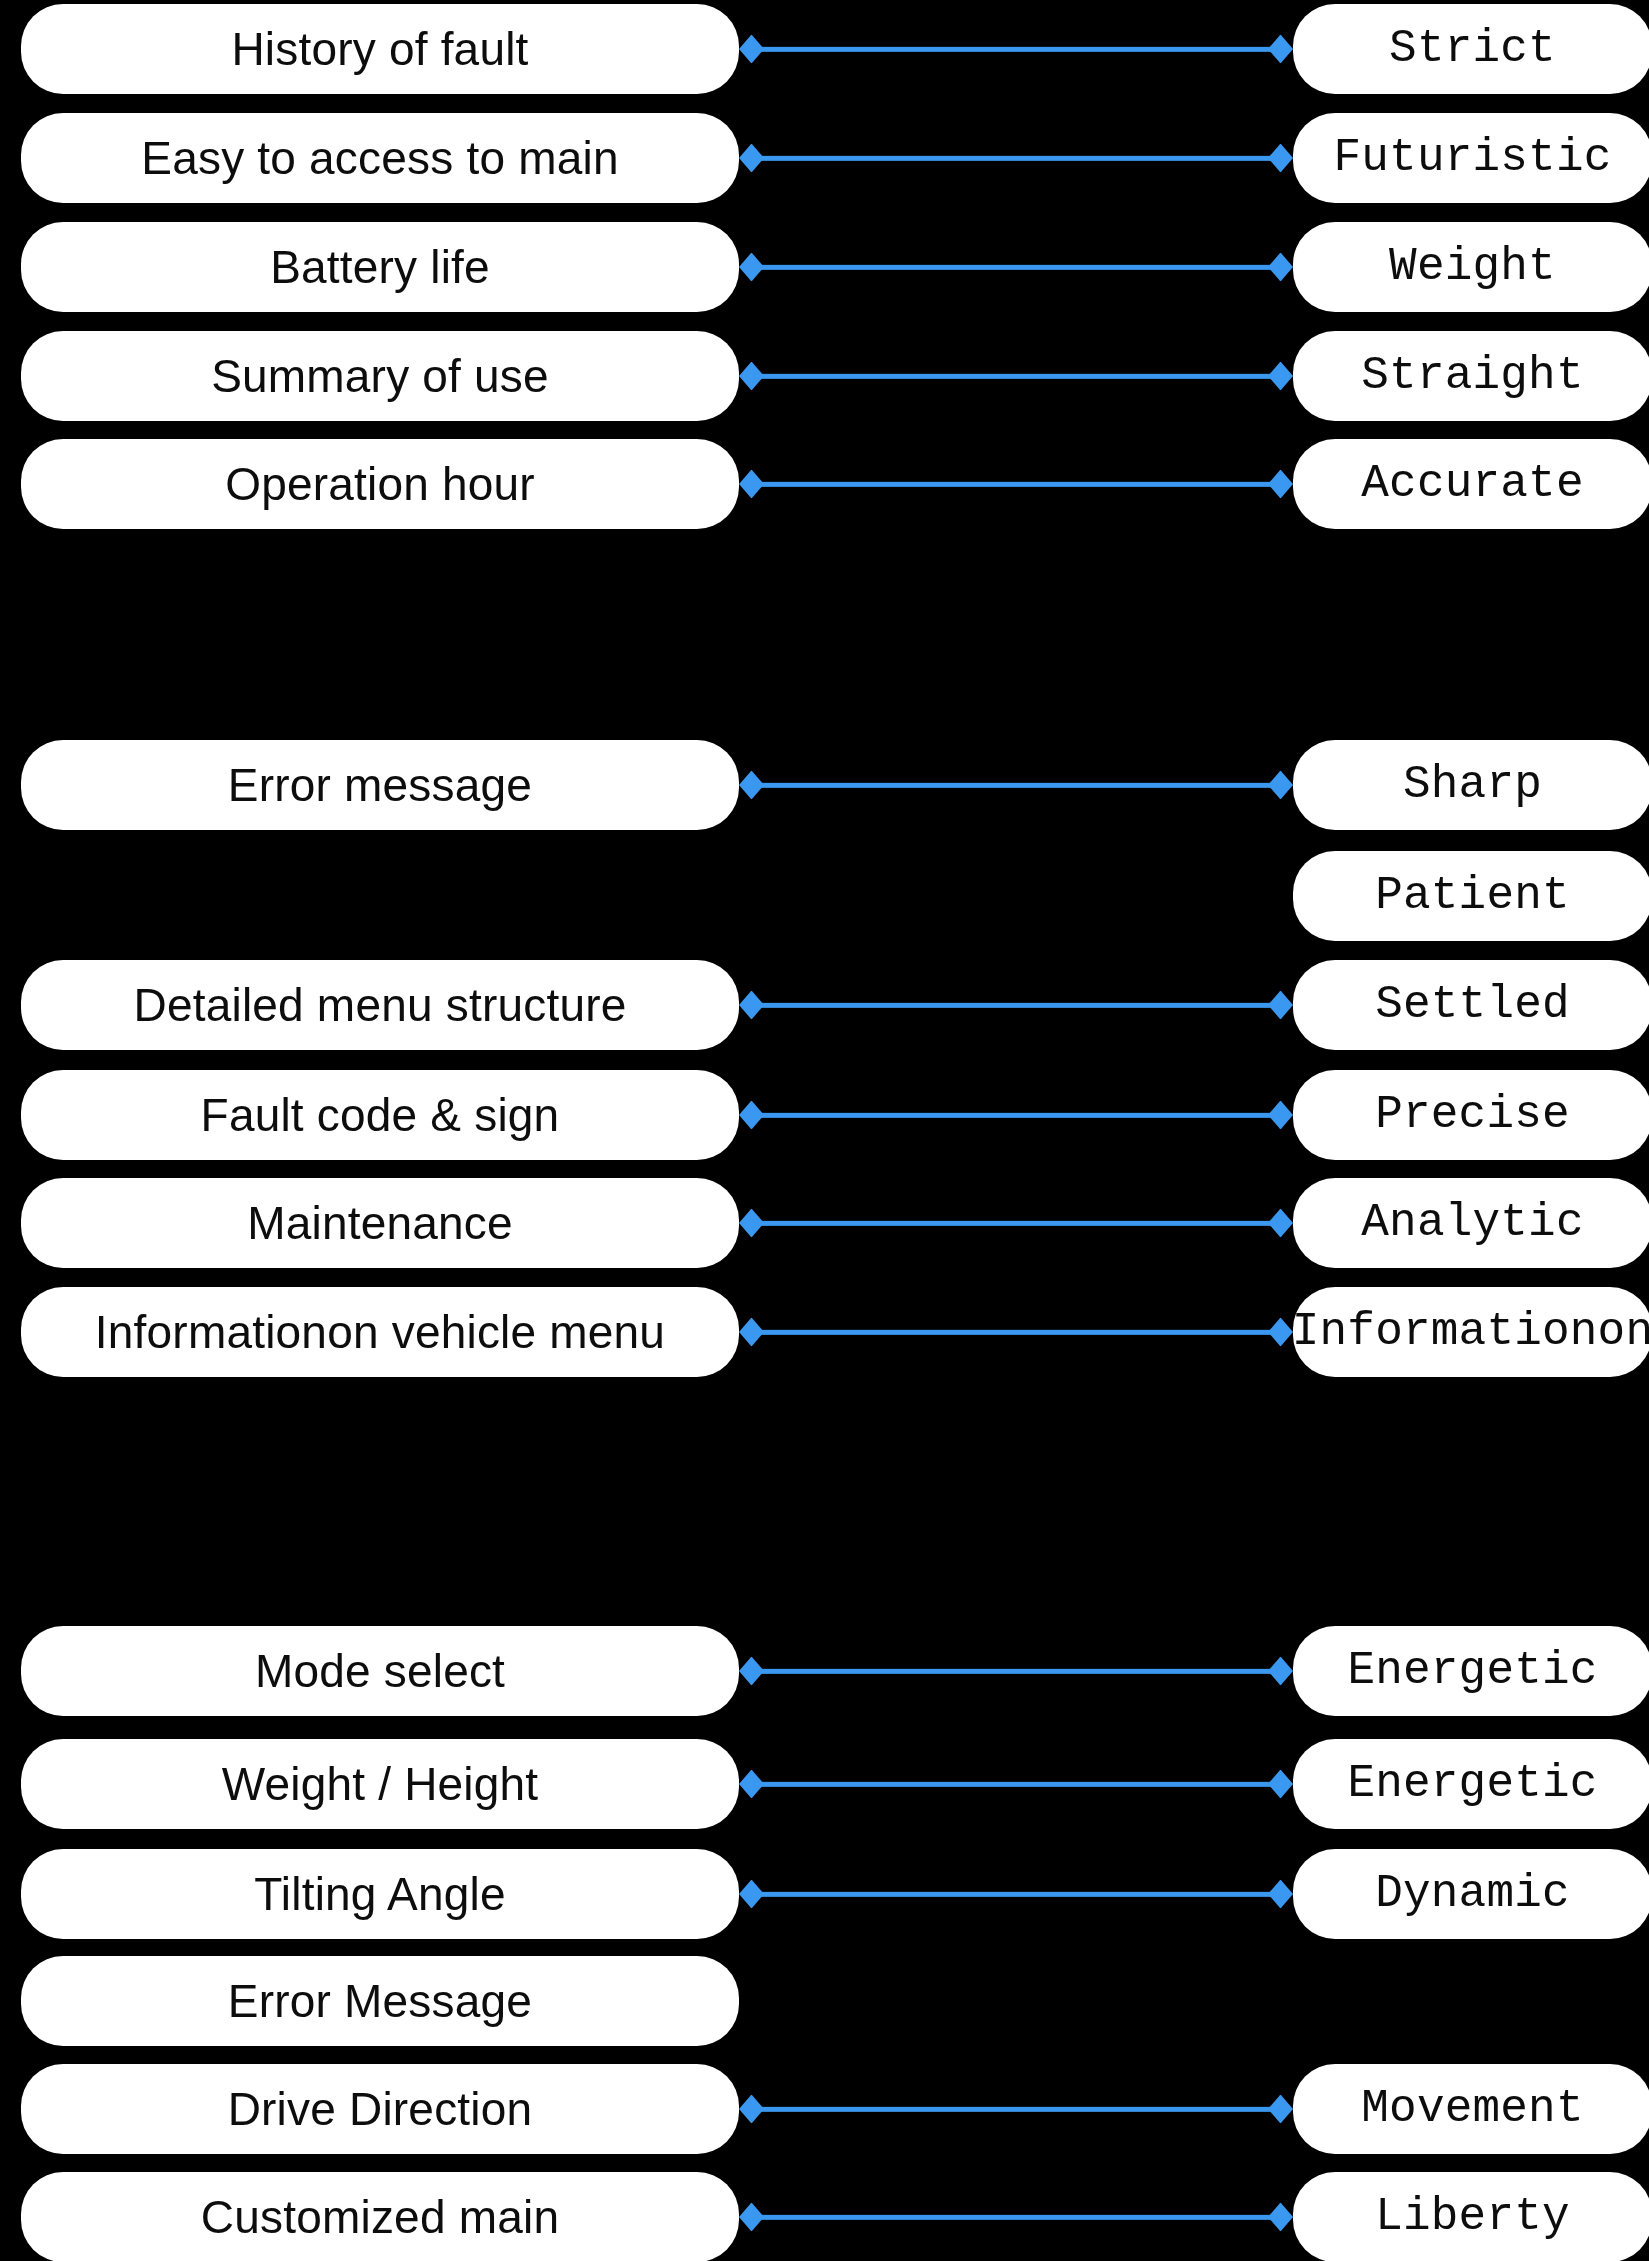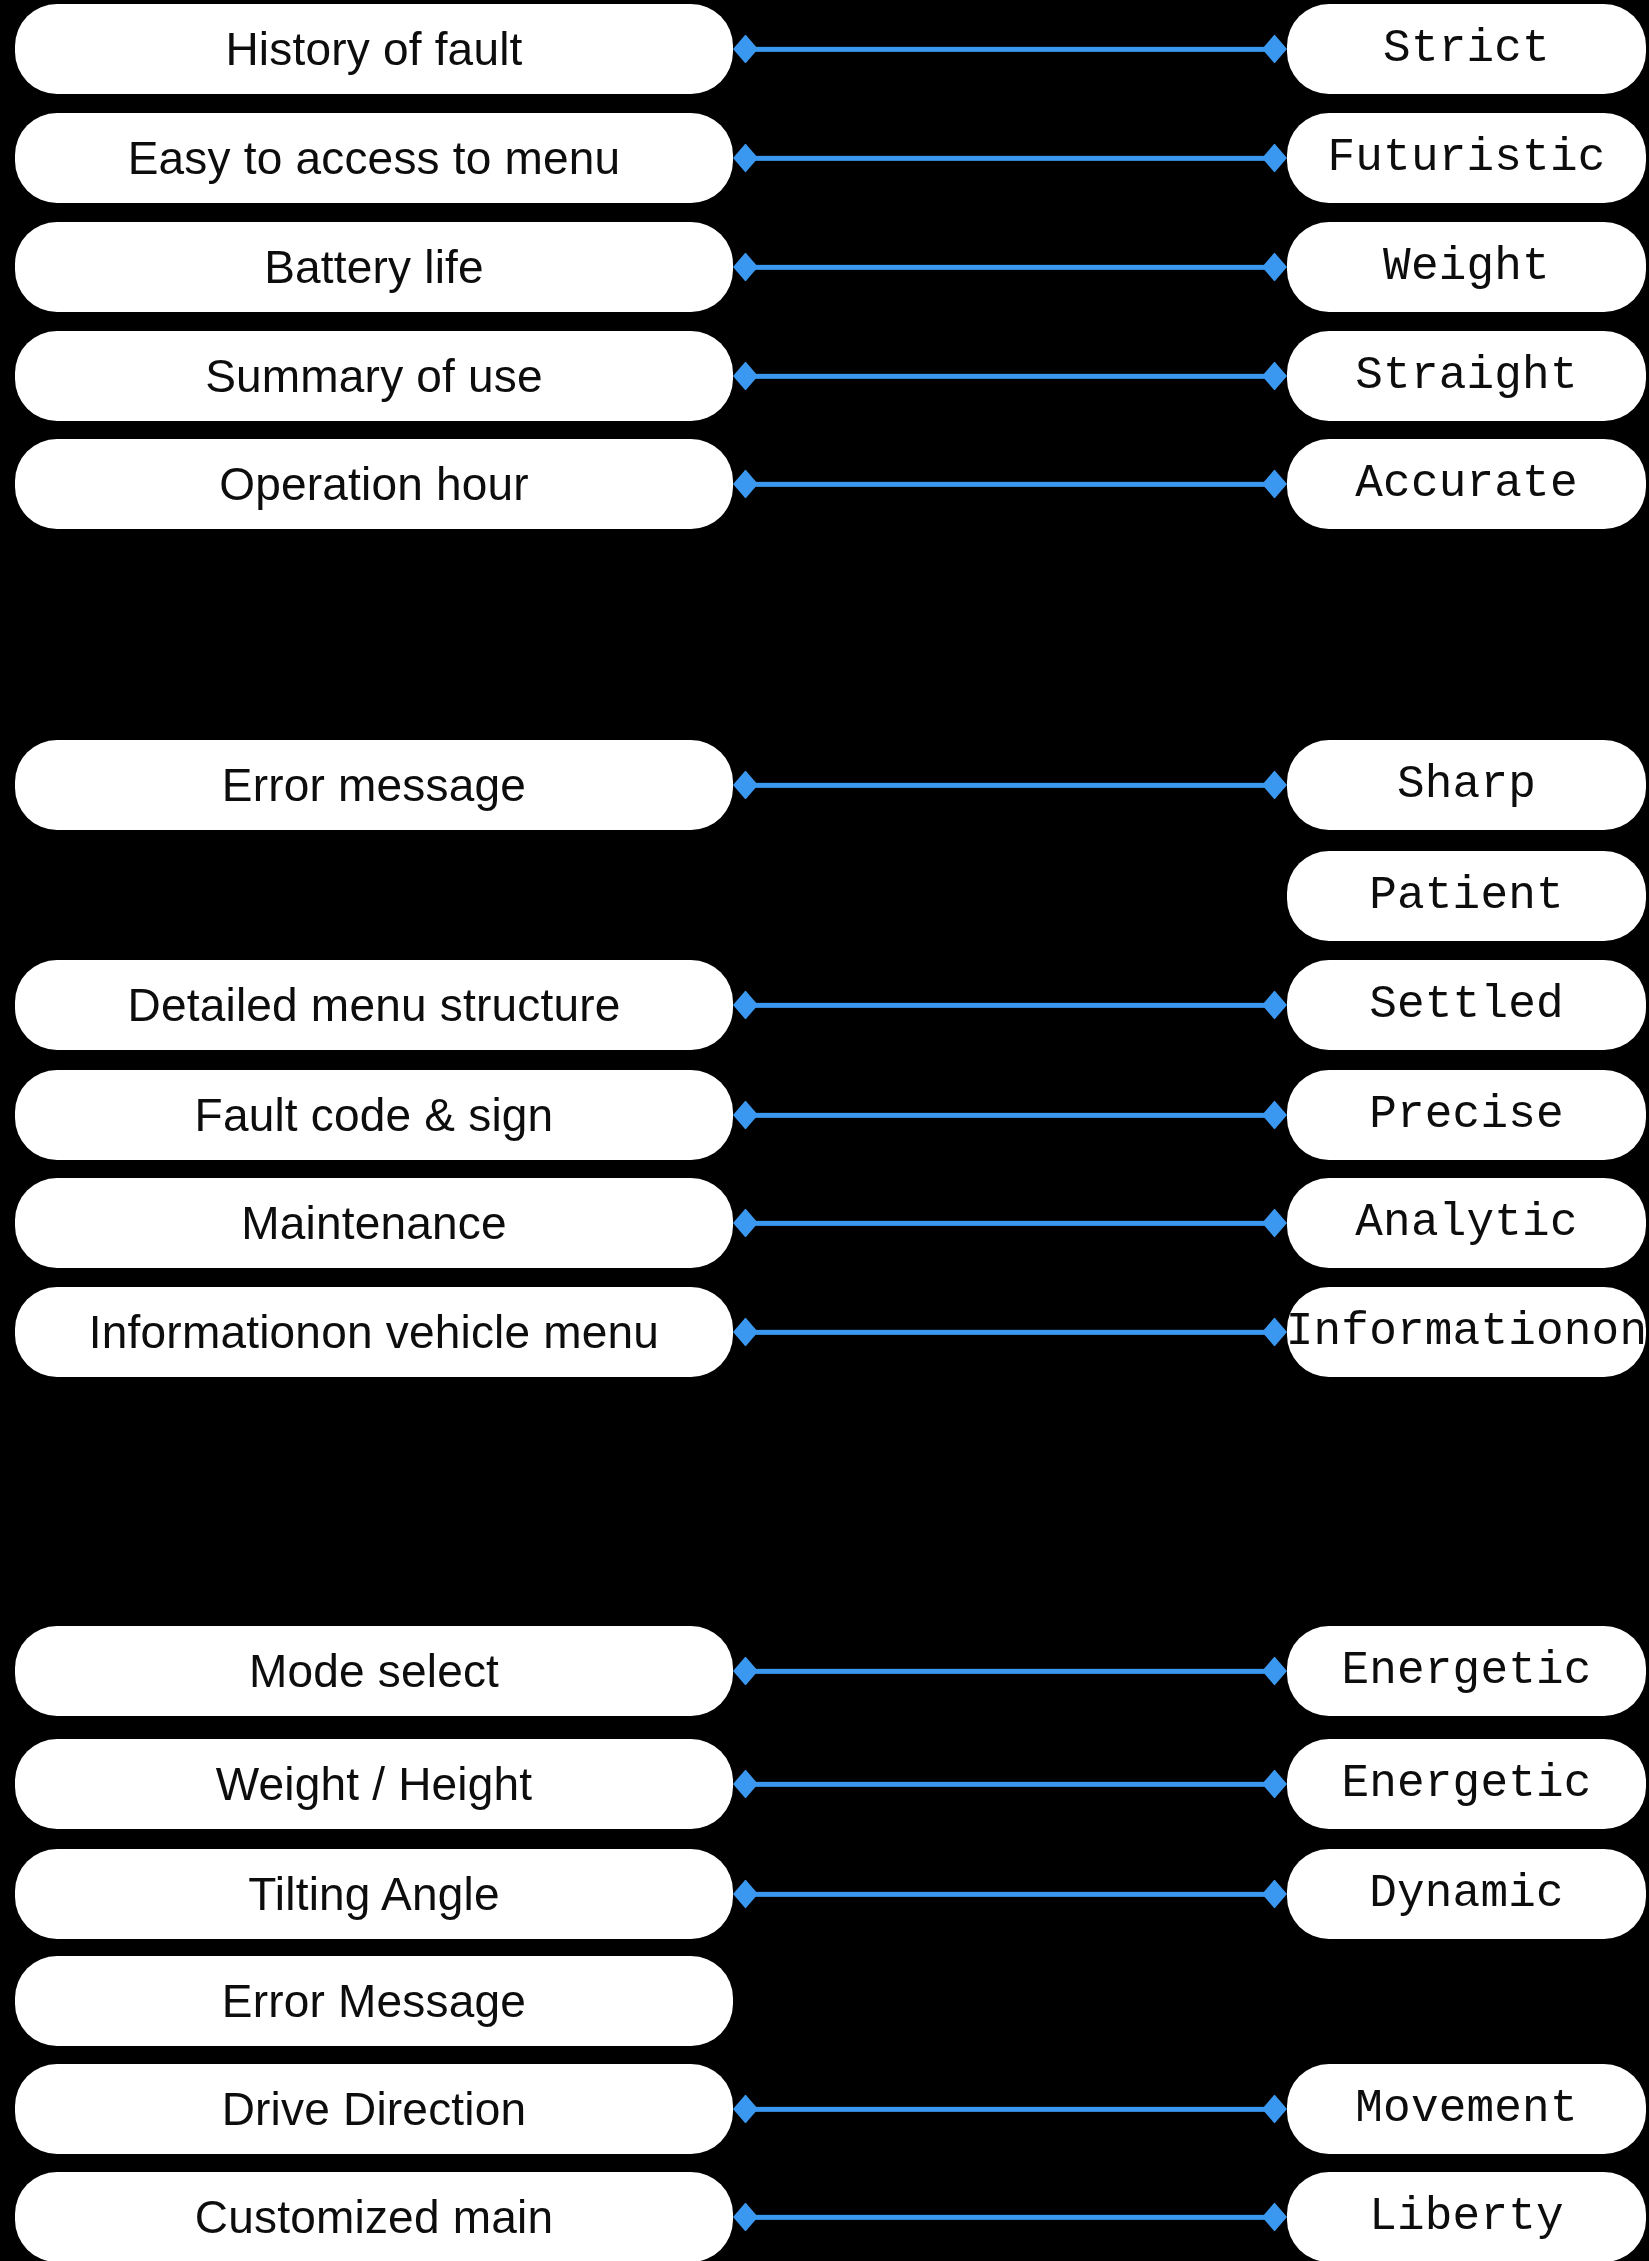--- a/index.html
+++ b/index.html
@@ -10,21 +10,21 @@
   .canvas {
     position: relative;
     width: 1650px;
     height: 2261px;
     background: var(--bg, #000000);
     overflow: hidden;
     font-family: "Liberation Sans", sans-serif;
   }
   .row {
     position: absolute;
-    left: 2px;
+    left: 8px;
     width: 1502px;
     height: 90px;
   }
   .pill {
     position: absolute;
     top: 0;
     height: 90px;
     background: var(--pill-bg, #ffffff);
     border-radius: 42px;
     display: flex;
@@ -75,21 +75,21 @@
     <div class="pill pill-left">History of fault</div>
     <div class="connector">
       <span class="diamond diamond-left"></span>
       <span class="cline"></span>
       <span class="diamond diamond-right"></span>
     </div>
     <div class="pill pill-right">Strict</div>
   </div>
 
   <div class="row" style="top:113px">
-    <div class="pill pill-left">Easy to access to menu</div>
+    <div class="pill pill-left">Easy to access to main</div>
     <div class="connector">
       <span class="diamond diamond-left"></span>
       <span class="cline"></span>
       <span class="diamond diamond-right"></span>
     </div>
     <div class="pill pill-right">Futuristic</div>
   </div>
 
   <div class="row" style="top:222px">
     <div class="pill pill-left">Battery life</div>

